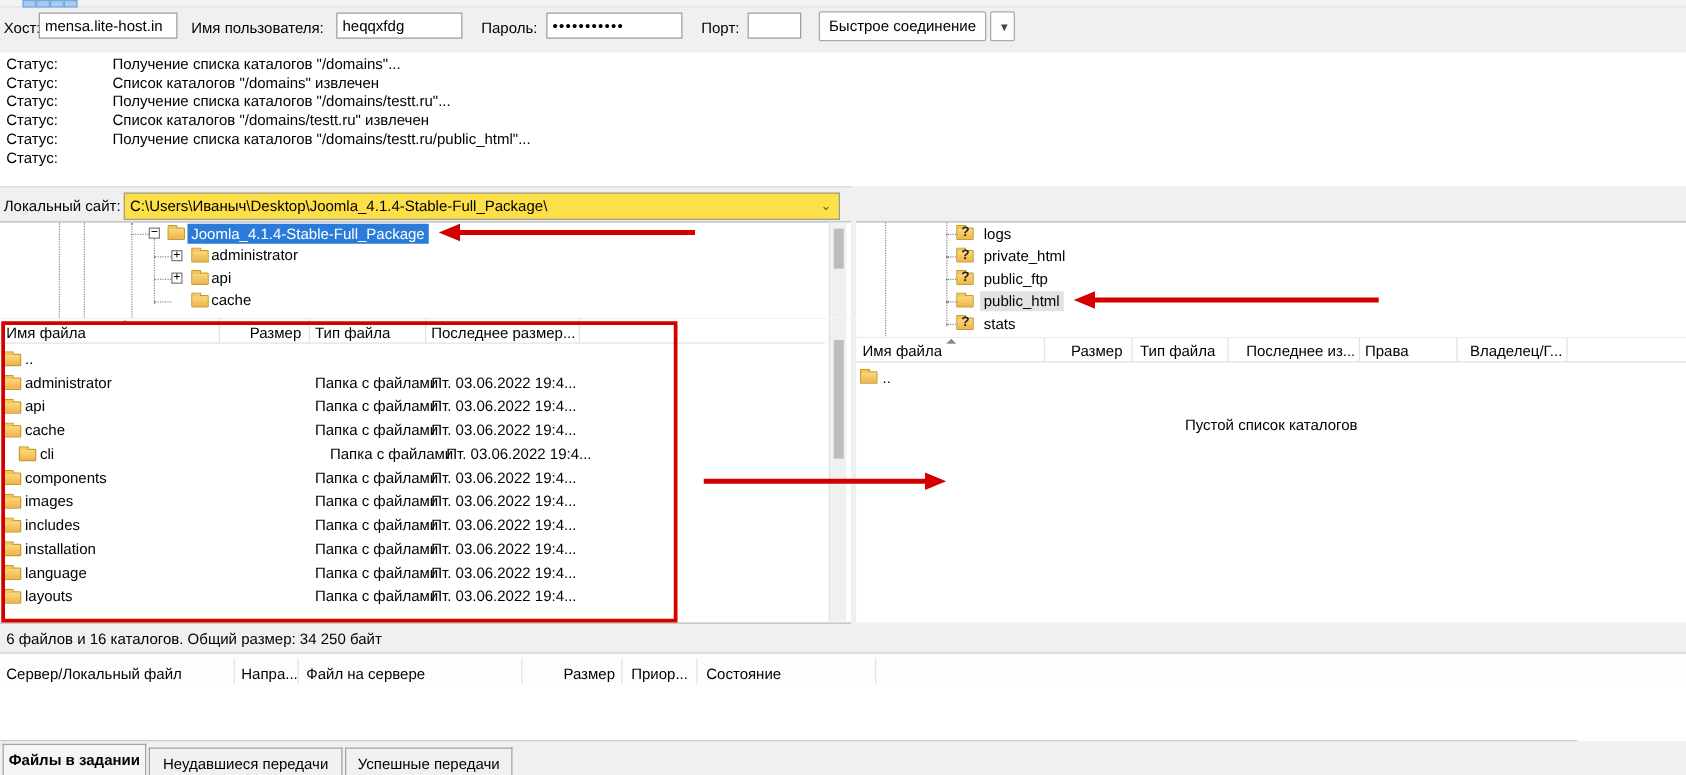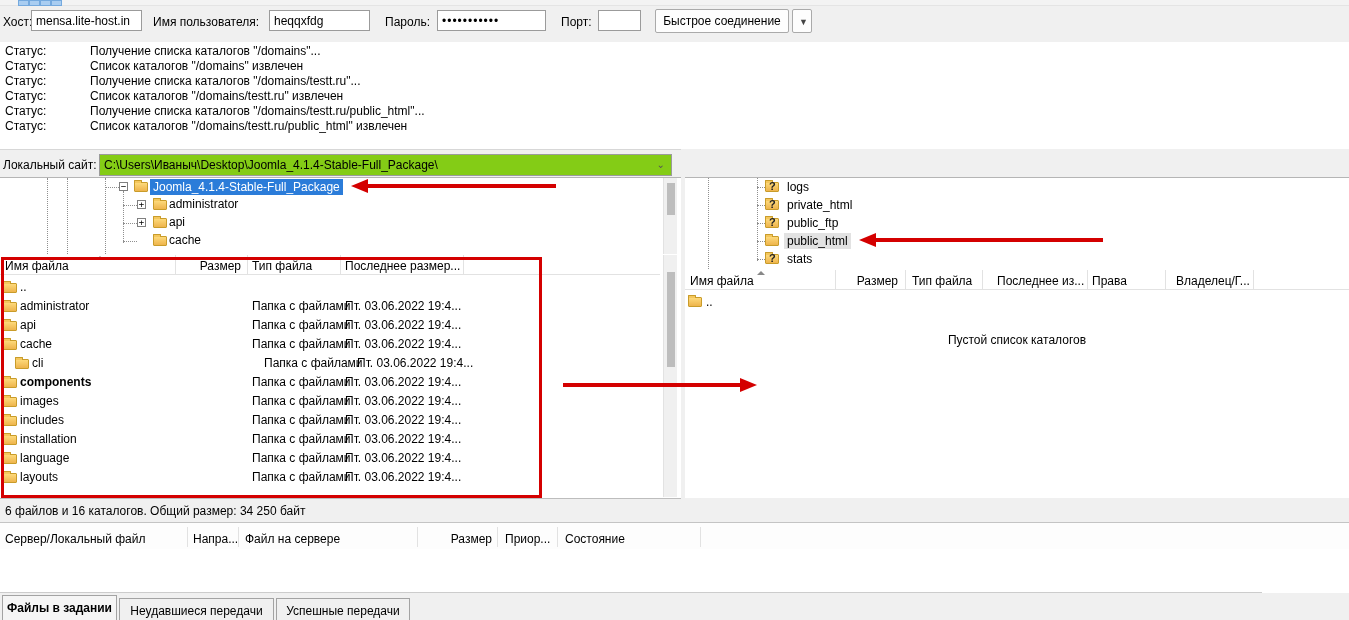--- a/index.html
+++ b/index.html
@@ -34,21 +34,21 @@
   .statusbar{position:absolute;background:#f0f0f0;border-top:1px solid #bdbdbd}
   .tab{position:absolute;box-sizing:border-box;border:1px solid #a3a3a3;border-bottom:none;
        background:#f0f0f0;text-align:center;padding-top:5px;cursor:pointer}
   .red{position:absolute;z-index:60;pointer-events:none}
   .arrow-line{height:4px;background:#d40000}
   .head-left{width:0;height:0;border-top:7px solid transparent;border-bottom:7px solid transparent;
        border-right:17px solid #d40000}
   .head-right{width:0;height:0;border-top:7px solid transparent;border-bottom:7px solid transparent;
        border-left:17px solid #d40000}
   .pill{position:absolute;width:9px;height:4px;background:#a9cdf1;border:1px solid #74a9de;top:0}
-  .combo{position:absolute;height:22px;background:#84cc16;border:1px solid #9b9b9b;box-sizing:border-box}
+  .combo{position:absolute;height:22px;background:#fde047;border:1px solid #9b9b9b;box-sizing:border-box}
   .combo .txt{position:absolute;left:4px;top:3px;white-space:nowrap}
   .chev{position:absolute;color:#555;font-size:10px}
   .log-row{position:relative;height:15px}
   .log-label{position:absolute;left:5px}
   .log-msg{position:absolute;left:90px;white-space:nowrap}
 </style>
 </head>
 <body>
 
 <div class="app">
@@ -89,21 +89,20 @@
       <div class="log-row">
         <span class="log-label">Статус:</span>
         <span class="log-msg">Список каталогов "/domains/testt.ru" извлечен</span>
       </div>
       <div class="log-row">
         <span class="log-label">Статус:</span>
         <span class="log-msg">Получение списка каталогов "/domains/testt.ru/public_html"...</span>
       </div>
       <div class="log-row">
         <span class="log-label">Статус:</span>
-        <span class="log-msg">Список каталогов "/domains/testt.ru/public_html" извлечен</span>
       </div>
     </div>
 
   <div class="abs" style="left:0;top:149px;width:681px;height:28px;background:#f0f0f0;border-top:1px solid #d7d7d7">
     <span class="lbl" style="left:3px;top:8px">Локальный сайт:</span>
     <div class="combo" style="left:99px;top:4px;width:573px">
       <span class="txt">C:\Users\Иваныч\Desktop\Joomla_4.1.4-Stable-Full_Package\</span>
       <span class="chev" style="right:6px;top:4px">⌄</span>
     </div>
   </div>
@@ -170,21 +169,21 @@
           <span class="row-text" style="left: 345px; top: 2px;">Пт. 03.06.2022 19:4...</span>
         </div>
         <div class="abs" style="left: 12px; top: 99px; width: 660px; height: 19px;">
           <span class="folder" style="left: 3px; top: 5px;"></span>
           <span class="row-text" style="left: 20px; top: 2px;">cli</span>
           <span class="row-text" style="left: 252px; top: 2px;">Папка с файлами</span>
           <span class="row-text" style="left: 345px; top: 2px;">Пт. 03.06.2022 19:4...</span>
         </div>
         <div class="abs" style="left: 0px; top: 118px; width: 660px; height: 19px;">
           <span class="folder" style="left: 3px; top: 5px;"></span>
-          <span class="row-text" style="left: 20px; top: 2px; font-weight: bold;">components</span>
+          <span class="row-text" style="left: 20px; top: 2px;">components</span>
           <span class="row-text" style="left: 252px; top: 2px;">Папка с файлами</span>
           <span class="row-text" style="left: 345px; top: 2px;">Пт. 03.06.2022 19:4...</span>
         </div>
         <div class="abs" style="left: 0px; top: 137px; width: 660px; height: 19px;">
           <span class="folder" style="left: 3px; top: 5px;"></span>
           <span class="row-text" style="left: 20px; top: 2px;">images</span>
           <span class="row-text" style="left: 252px; top: 2px;">Папка с файлами</span>
           <span class="row-text" style="left: 345px; top: 2px;">Пт. 03.06.2022 19:4...</span>
         </div>
         <div class="abs" style="left: 0px; top: 156px; width: 660px; height: 19px; padding-left: 12px;">

